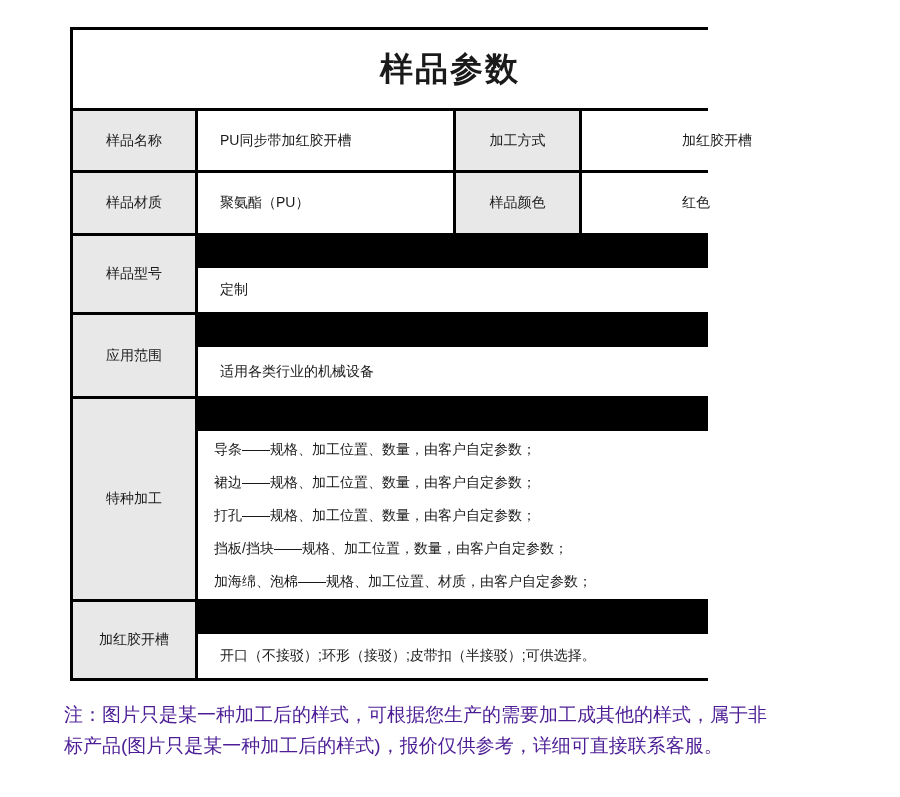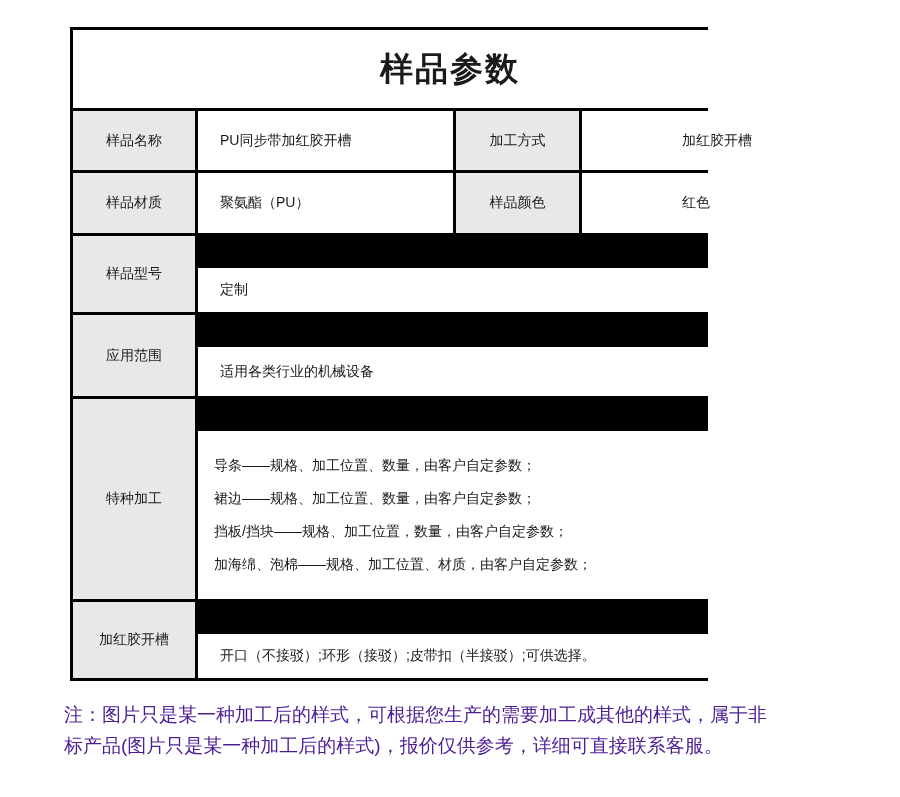--- a/index.html
+++ b/index.html
@@ -77,20 +77,21 @@
   <div class="cell label">样品型号</div>
   <div class="cell value span3">定制</div>
 
   <div class="cell label">应用范围</div>
   <div class="cell value span3">适用各类行业的机械设备</div>
 
   <div class="cell label">特种加工</div>
   <div class="cell multiline span3">
     <div>导条——规格、加工位置、数量，由客户自定参数；</div>
     <div>裙边——规格、加工位置、数量，由客户自定参数；</div>
+    <div>打孔——规格、加工位置、数量，由客户自定参数；</div>
     <div>挡板/挡块——规格、加工位置，数量，由客户自定参数；</div>
     <div>加海绵、泡棉——规格、加工位置、材质，由客户自定参数；</div>
   </div>
 
   <div class="cell label">加红胶开槽</div>
   <div class="cell value span3">开口（不接驳）;环形（接驳）;皮带扣（半接驳）;可供选择。</div>
 
 </div>
 
 <div class="note">

